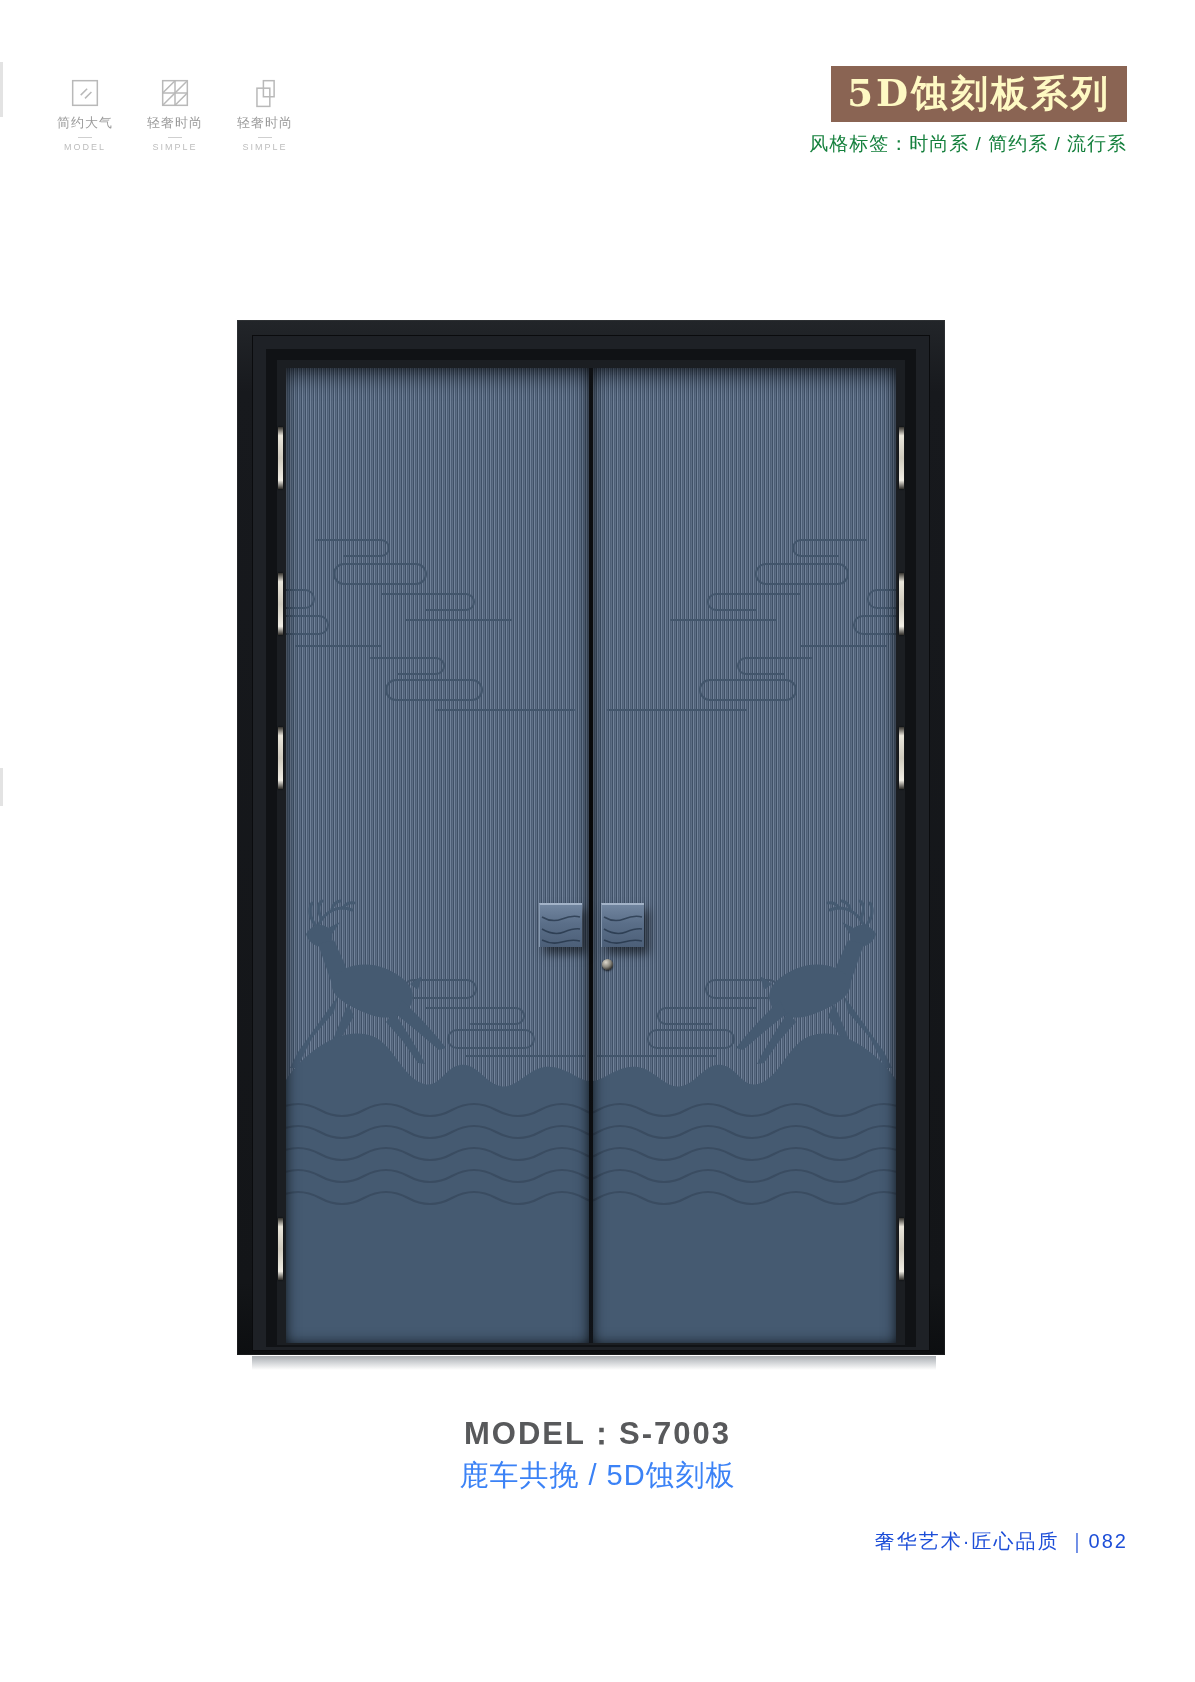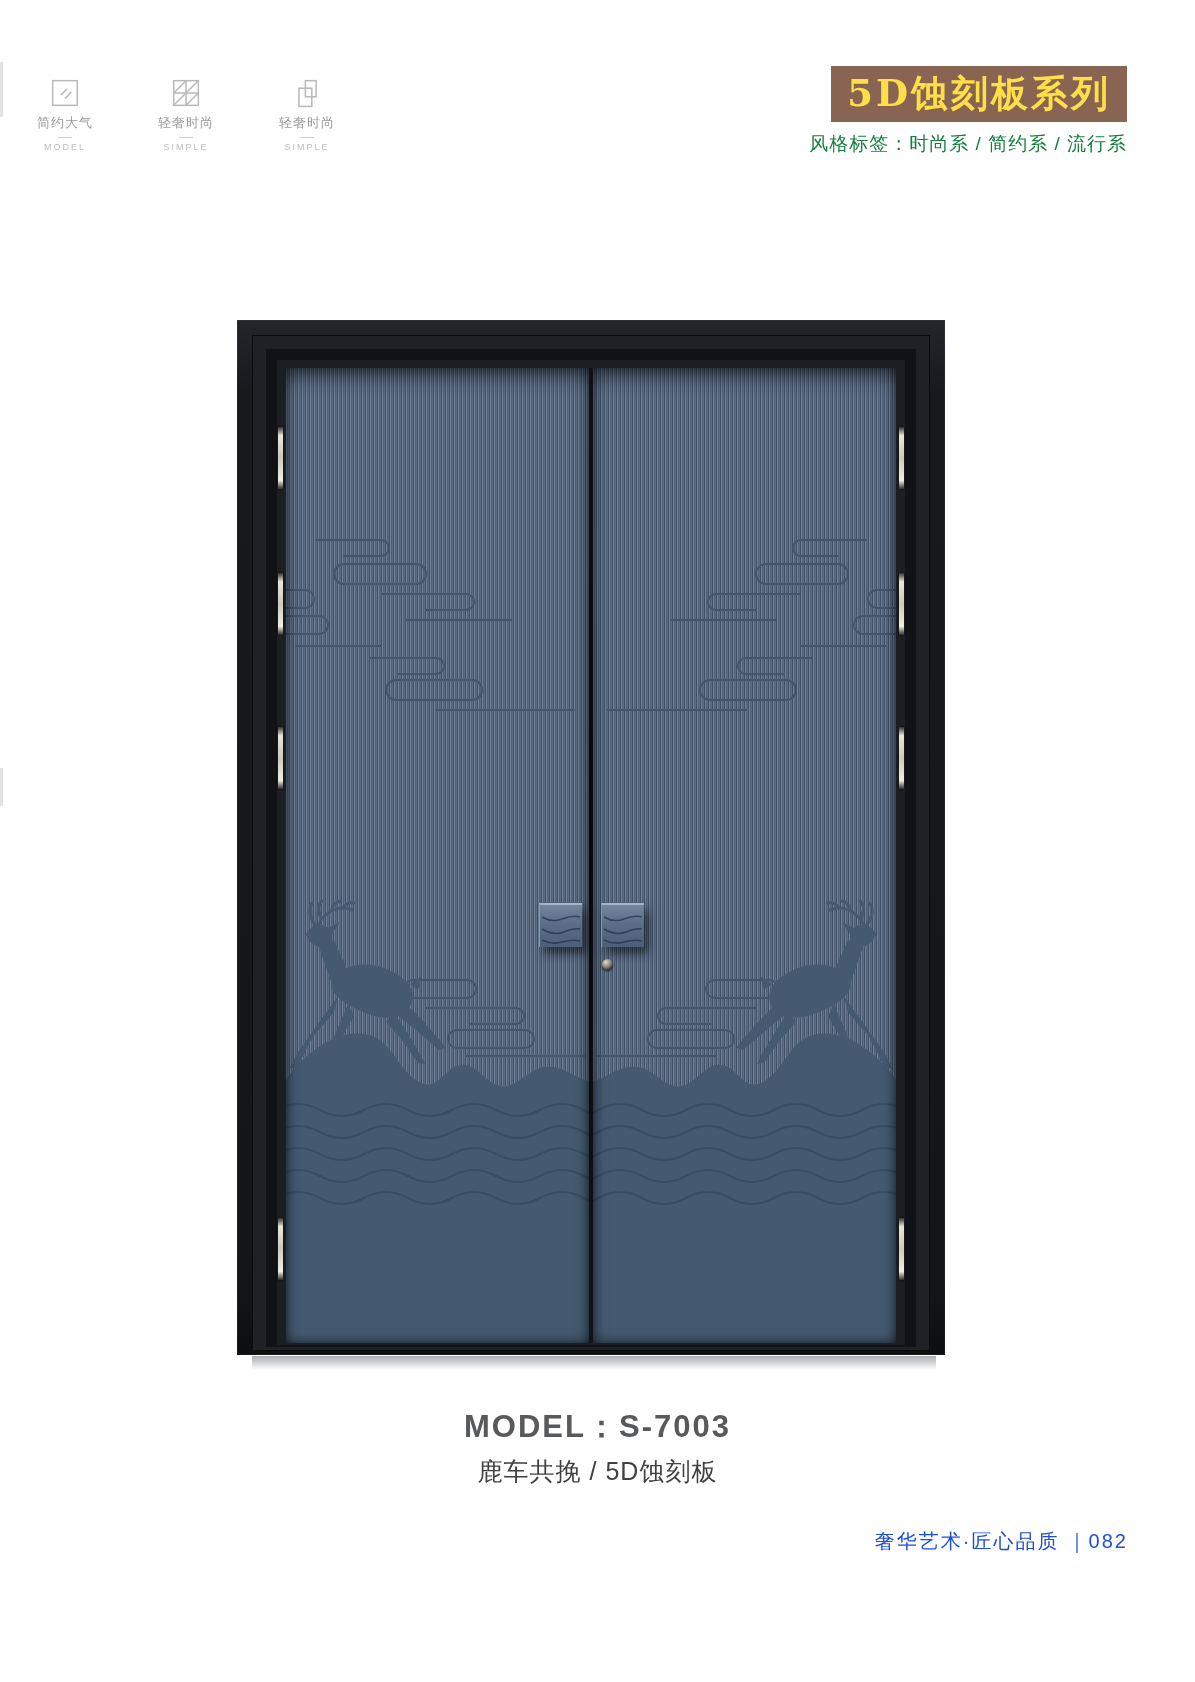--- a/index.html
+++ b/index.html
@@ -3,31 +3,31 @@
 <meta charset="utf-8">
 <style>
   html,body{margin:0;padding:0;background:#ffffff;}
   .page{position:relative;width:1195px;height:1682px;background:#ffffff;overflow:hidden;
         font-family:"Liberation Sans","DejaVu Sans",sans-serif;}
 
   
   .edge-mark{position:absolute;left:0;width:3px;background:#e3e3e3;}
 
   
-  .features{position:absolute;left:20px;top:74px;display:flex;gap:31px;}
+  .features{position:absolute;left:40px;top:74px;display:flex;}
   .feature{width:90px;text-align:center;}
   .feature .ficon{height:34px;display:flex;align-items:flex-end;justify-content:center;}
   .feature svg{stroke:#b9b9b9;fill:none;stroke-width:1.4;}
   .feature .zh{margin-top:6px;font-size:13px;color:#9a9a9a;letter-spacing:1px;}
   .feature .rule{width:14px;height:1px;background:#cfcfcf;margin:5px auto 4px auto;}
   .feature .en{font-size:9px;color:#bdbdbd;letter-spacing:2px;}
 
   
   .banner{position:absolute;right:68px;top:66px;height:56px;line-height:54px;
-          background:#8a6453;color:#fde047;padding:0 16px;
+          background:#8a6453;color:#fef9c3;padding:0 16px;
           font-family:"DejaVu Serif","Liberation Serif",serif;font-weight:bold;
           font-size:37px;letter-spacing:3px;white-space:nowrap;}
   .style-tags{position:absolute;right:68px;top:131px;font-size:19px;color:#15803d;
           letter-spacing:1px;white-space:nowrap;}
 
   
   .door-figure{position:absolute;left:237px;top:320px;width:708px;height:1035px;}
   .f-s1{position:absolute;inset:0;background:linear-gradient(180deg,#222529,#17191d 7%,#131518 93%,#0c0e10);
         box-shadow:inset 0 0 0 1px rgba(255,255,255,0.05);}
   .f-s2{position:absolute;left:15px;right:15px;top:15px;bottom:4px;background:#1e2126;
@@ -61,22 +61,22 @@
           box-shadow:5px 7px 9px rgba(0,0,0,.5);}
   .handle svg{position:absolute;inset:0;}
   .keyhole{position:absolute;width:11px;height:11px;border-radius:50%;z-index:6;
           background:radial-gradient(circle at 35% 30%,#ddd8cc,#8b887e 45%,#2c2b28 78%);
           box-shadow:0 1px 2px rgba(0,0,0,.7);}
   .threshold{position:absolute;left:252px;top:1356px;width:684px;height:14px;
           background:linear-gradient(180deg,rgba(148,154,160,.8),rgba(148,154,160,0));}
 
   
   .caption{position:absolute;left:0;right:0;top:1406px;text-align:center;}
-  .model{font-size:31px;font-weight:bold;color:#58595b;letter-spacing:2px;}
-  .subtitle{margin-top:7px;font-size:25px;color:#404040;letter-spacing:1px;}
+  .model{font-size:31px;font-weight:bold;color:#58595b;letter-spacing:2px;margin-top:7px;}
+  .subtitle{margin-top:1px;font-size:29px;color:#3b82f6;letter-spacing:1px;}
   .page-footer{position:absolute;right:67px;top:1528px;font-size:20px;color:#1d4ed8;
           letter-spacing:2px;}
 </style>
 </head>
 <body>
 
 <div class="page">
 
   <div class="edge-mark" style="top:62px;height:55px;"></div>
   <div class="edge-mark" style="top:768px;height:38px;"></div>

